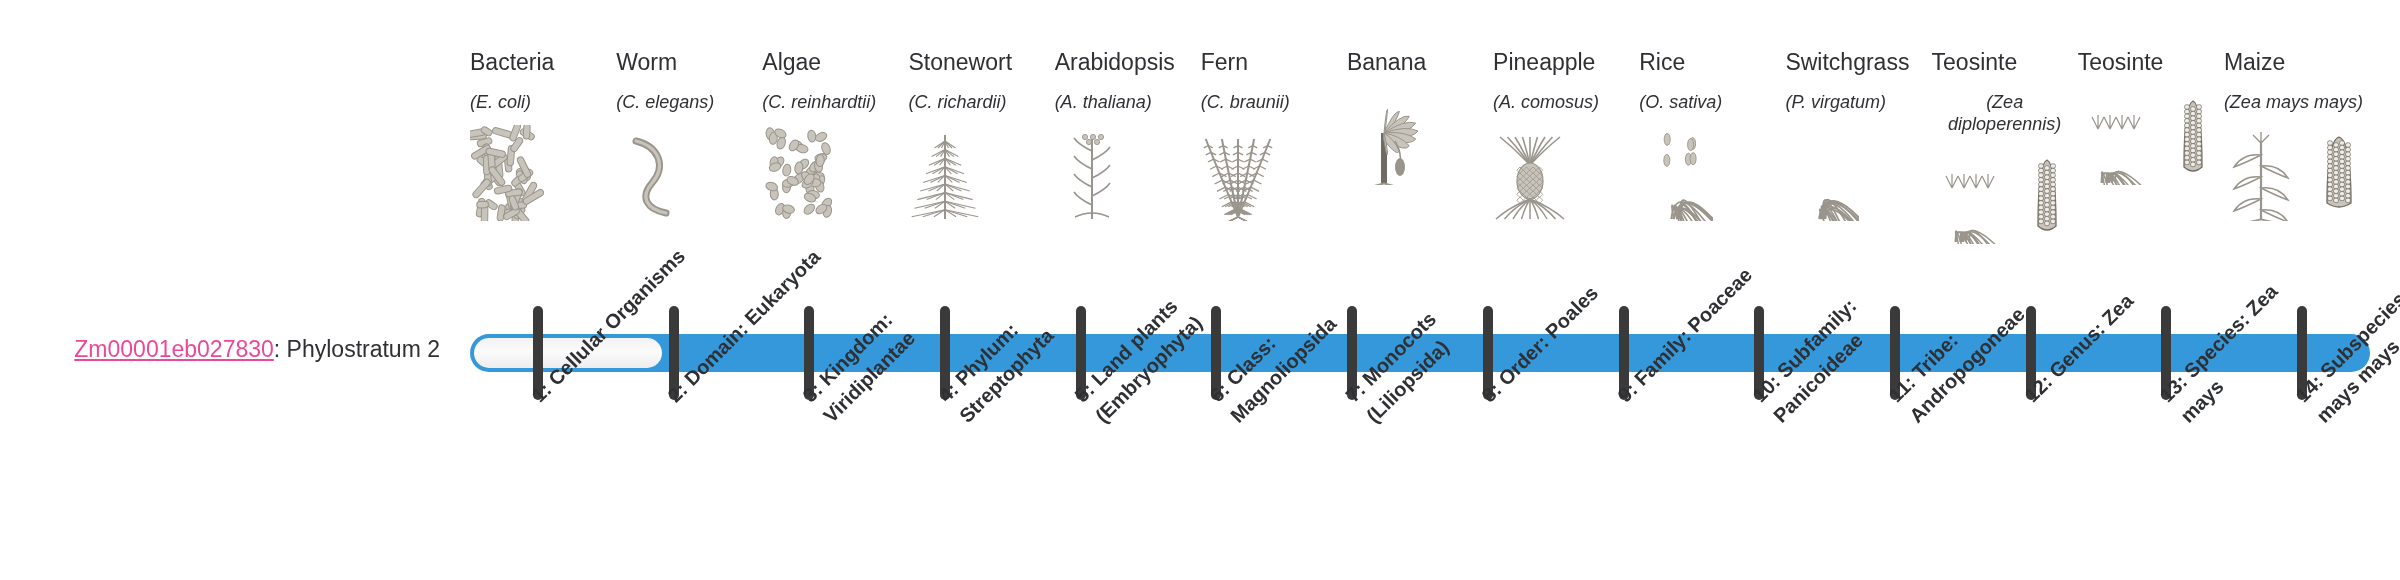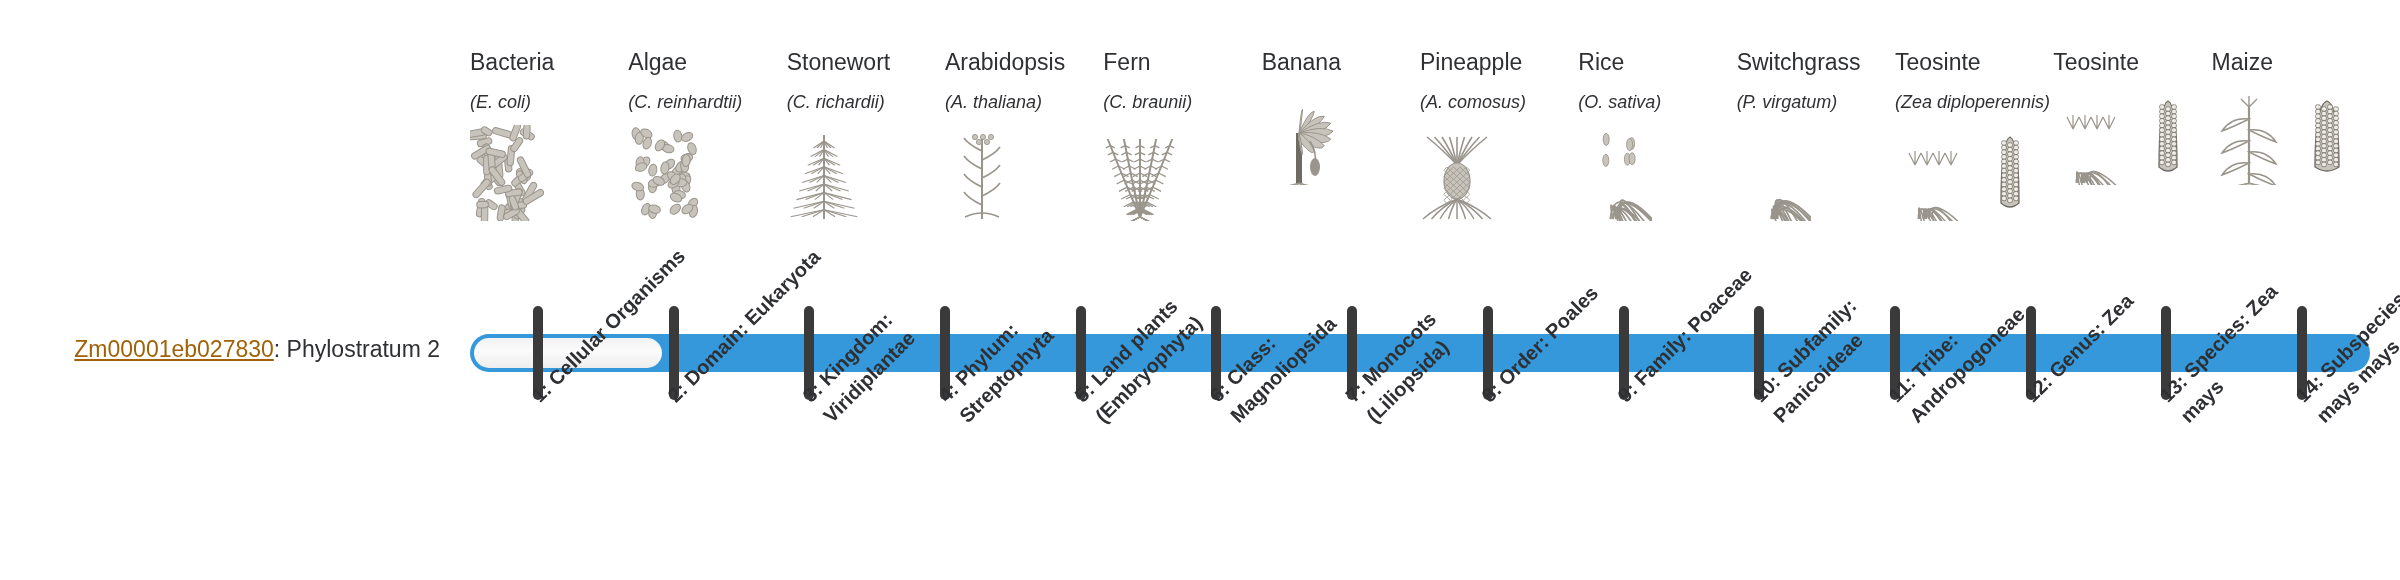--- a/index.html
+++ b/index.html
@@ -28,21 +28,21 @@
     left: 40px;
     top: 336px;
     width: 400px;
     text-align: right;
     font-size: 23px;
     line-height: 1.2;
     white-space: nowrap;
     color: #2f3033;
   }
   .gene-label .gene-id {
-    color: #a16207;
+    color: #ec4899;
     text-decoration: underline;
     cursor: pointer;
   }
 
   
   .columns {
     position: absolute;
     left: 470px;
     top: 48px;
     width: 1900px;
@@ -302,20 +302,30 @@
             </g>
             <g transform="translate(11.6,63.4) rotate(132)">
               <rect x="-11.287778819911182" y="-3.2" width="22.575557639822364" height="6.4" rx="3.2" fill="#c8c4bc" stroke="#9a958c" stroke-width="1"></rect>
             </g>
             <g transform="translate(25.7,27.8) rotate(12)">
               <rect x="-9.82214254559949" y="-3.2" width="19.64428509119898" height="6.4" rx="3.2" fill="#c8c4bc" stroke="#9a958c" stroke-width="1"></rect>
             </g>
             <g transform="translate(63.4,71.9) rotate(149)">
               <rect x="-11.276431166101247" y="-3.2" width="22.552862332202494" height="6.4" rx="3.2" fill="#c8c4bc" stroke="#9a958c" stroke-width="1"></rect>
             </g>
+          </svg>
+        </div>
+      </div>
+      <div class="col">
+        <div class="common">Worm</div>
+        <div class="sci">(C. elegans)</div>
+        <div class="art">
+          <svg width="74" height="96" viewBox="0 0 74 96">
+            <path d="M20 16 C44 22, 50 42, 36 58 C24 72, 30 84, 50 88" fill="none" stroke="#9a958c" stroke-width="7" stroke-linecap="round"></path>
+            <path d="M20 16 C44 22, 50 42, 36 58 C24 72, 30 84, 50 88" fill="none" stroke="#c8c4bc" stroke-width="3.2" stroke-linecap="round"></path>
           </svg>
         </div>
       </div>
       <div class="col">
         <div class="common">Algae</div>
         <div class="sci">(C. reinhardtii)</div>
         <div class="art">
           <svg width="74" height="96" viewBox="0 0 74 96">
             <ellipse cx="49.8" cy="11.1" rx="6" ry="4" fill="#c8c4bc" stroke="#9a958c" stroke-width="1" transform="rotate(82 49.8 11.1)"></ellipse>
             <ellipse cx="12.3" cy="69.0" rx="6" ry="4" fill="#c8c4bc" stroke="#9a958c" stroke-width="1" transform="rotate(87 12.3 69.0)"></ellipse>
@@ -837,20 +847,21 @@
             <rect x="34.6" y="68.56923076923077" width="4.8" height="4.4" rx="1.6" fill="#efece6" stroke="#6f6a62" stroke-width="0.7"></rect>
             <rect x="40.6" y="66.56923076923077" width="4.8" height="4.4" rx="1.6" fill="#efece6" stroke="#6f6a62" stroke-width="0.7"></rect>
             <rect x="28.6" y="71.18461538461538" width="4.8" height="4.4" rx="1.6" fill="#efece6" stroke="#6f6a62" stroke-width="0.7"></rect>
             <rect x="34.6" y="73.18461538461538" width="4.8" height="4.4" rx="1.6" fill="#efece6" stroke="#6f6a62" stroke-width="0.7"></rect>
             <rect x="40.6" y="71.18461538461538" width="4.8" height="4.4" rx="1.6" fill="#efece6" stroke="#6f6a62" stroke-width="0.7"></rect>
           </svg>
         </div>
       </div>
       <div class="col">
         <div class="common">Maize</div>
+        <div class="sci">(Zea mays mays)</div>
         <div class="art">
           <svg width="74" height="96" viewBox="0 0 74 96">
             <path d="M37 94 L37 18" stroke="#9a958c" stroke-width="2.2"></path>
             <path d="M37 30 q-18 -2, -27 12 q11 -4, 27 -12 z" fill="none" stroke="#9a958c" stroke-width="1.4"></path>
             <path d="M37 41 q18 -2, 27 12 q-11 -4, -27 -12 z" fill="none" stroke="#9a958c" stroke-width="1.4"></path>
             <path d="M37 52 q-18 -2, -27 12 q11 -4, 27 -12 z" fill="none" stroke="#9a958c" stroke-width="1.4"></path>
             <path d="M37 63 q18 -2, 27 12 q-11 -4, -27 -12 z" fill="none" stroke="#9a958c" stroke-width="1.4"></path>
             <path d="M37 74 q-18 -2, -27 12 q11 -4, 27 -12 z" fill="none" stroke="#9a958c" stroke-width="1.4"></path>
             <path d="M37 85 q18 -2, 27 12 q-11 -4, -27 -12 z" fill="none" stroke="#9a958c" stroke-width="1.4"></path>
             <path d="M37 18 l-8 -8 M37 18 l0 -11 M37 18 l8 -8" stroke="#9a958c" stroke-width="1.4"></path>

